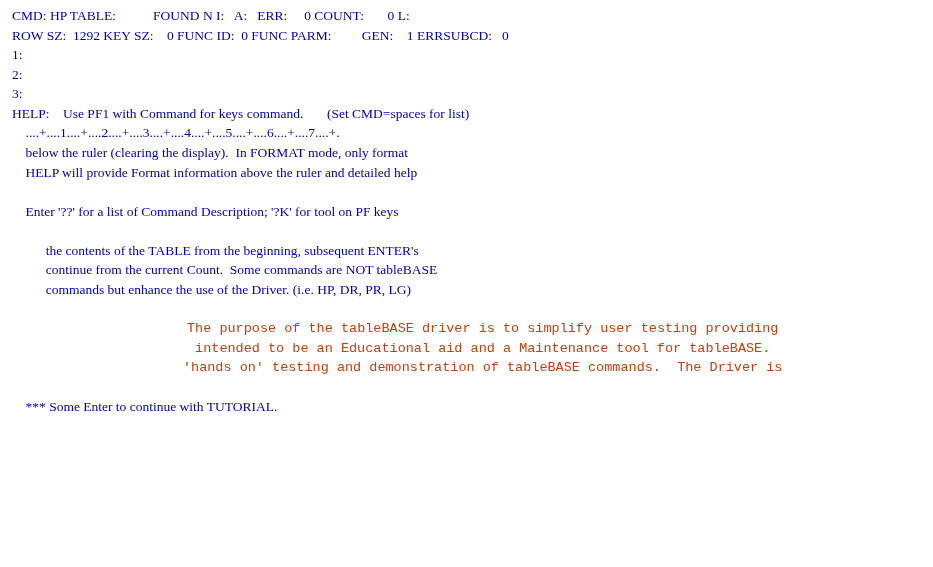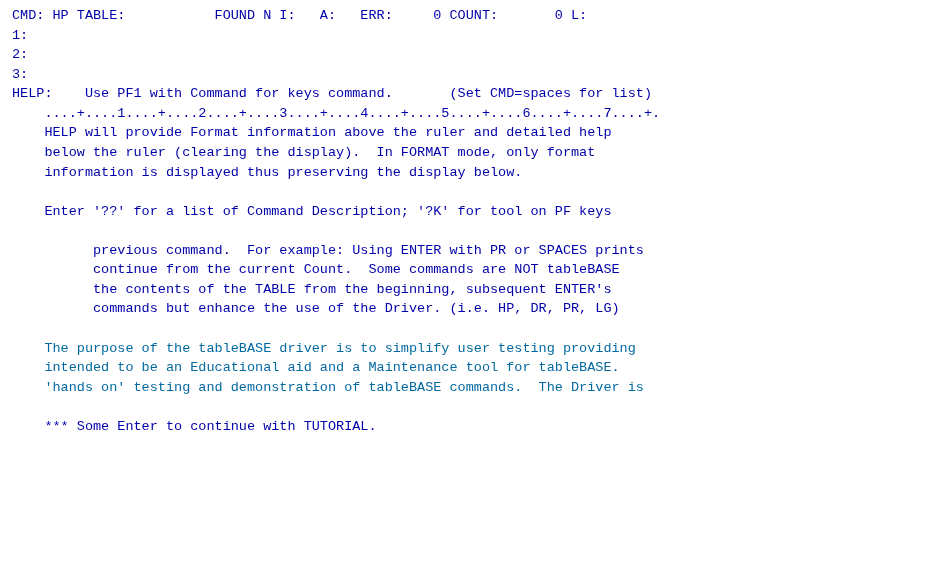--- a/index.html
+++ b/index.html
@@ -19,49 +19,50 @@
     .terminal {
       width: 100%;
       min-height: 567px;
       background: #ffffff;
       padding: 2px 4px;
     }
     .line {
       white-space: pre;
       line-height: 1.45;
       color: #0000aa;
+      font-family: Liberation Serif, serif;
     }
     .line-dark {
       white-space: pre;
       line-height: 1.45;
-      color: #0369a1;
+      color: #c2410c;
+      text-align: center;
     }
     .blank {
       line-height: 1.45;
     }
   </style>
 </head>
 <body>
 
 <div class="terminal">
 <div class="line">CMD: HP TABLE:           FOUND N I:   A:   ERR:     0 COUNT:       0 L:</div>
+    <div class="line">ROW SZ:  1292 KEY SZ:    0 FUNC ID:  0 FUNC PARM:         GEN:    1 ERRSUBCD:   0</div>
     <div class="line">1:</div>
     <div class="line">2:</div>
     <div class="line">3:</div>
     <div class="line">HELP:    Use PF1 with Command for keys command.       (Set CMD=spaces for list)</div>
     <div class="line">    ....+....1....+....2....+....3....+....4....+....5....+....6....+....7....+.</div>
+    <div class="line">    below the ruler (clearing the display).  In FORMAT mode, only format</div>
     <div class="line">    HELP will provide Format information above the ruler and detailed help</div>
-    <div class="line">    below the ruler (clearing the display).  In FORMAT mode, only format</div>
-    <div class="line">    information is displayed thus preserving the display below.</div>
     <div class="blank">&nbsp;</div>
     <div class="line">    Enter '??' for a list of Command Description; '?K' for tool on PF keys</div>
     <div class="blank">&nbsp;</div>
-    <div class="line">          previous command.  For example: Using ENTER with PR or SPACES prints</div>
+    <div class="line">          the contents of the TABLE from the beginning, subsequent ENTER's</div>
     <div class="line">          continue from the current Count.  Some commands are NOT tableBASE</div>
-    <div class="line">          the contents of the TABLE from the beginning, subsequent ENTER's</div>
     <div class="line">          commands but enhance the use of the Driver. (i.e. HP, DR, PR, LG)</div>
     <div class="blank">&nbsp;</div>
     <div class="line-dark">    The purpose of the tableBASE driver is to simplify user testing providing</div>
     <div class="line-dark">    intended to be an Educational aid and a Maintenance tool for tableBASE.</div>
     <div class="line-dark">    'hands on' testing and demonstration of tableBASE commands.  The Driver is</div>
     <div class="blank">&nbsp;</div>
     <div class="line">    *** Some Enter to continue with TUTORIAL.</div>
   </div>
 
 </body></html>

